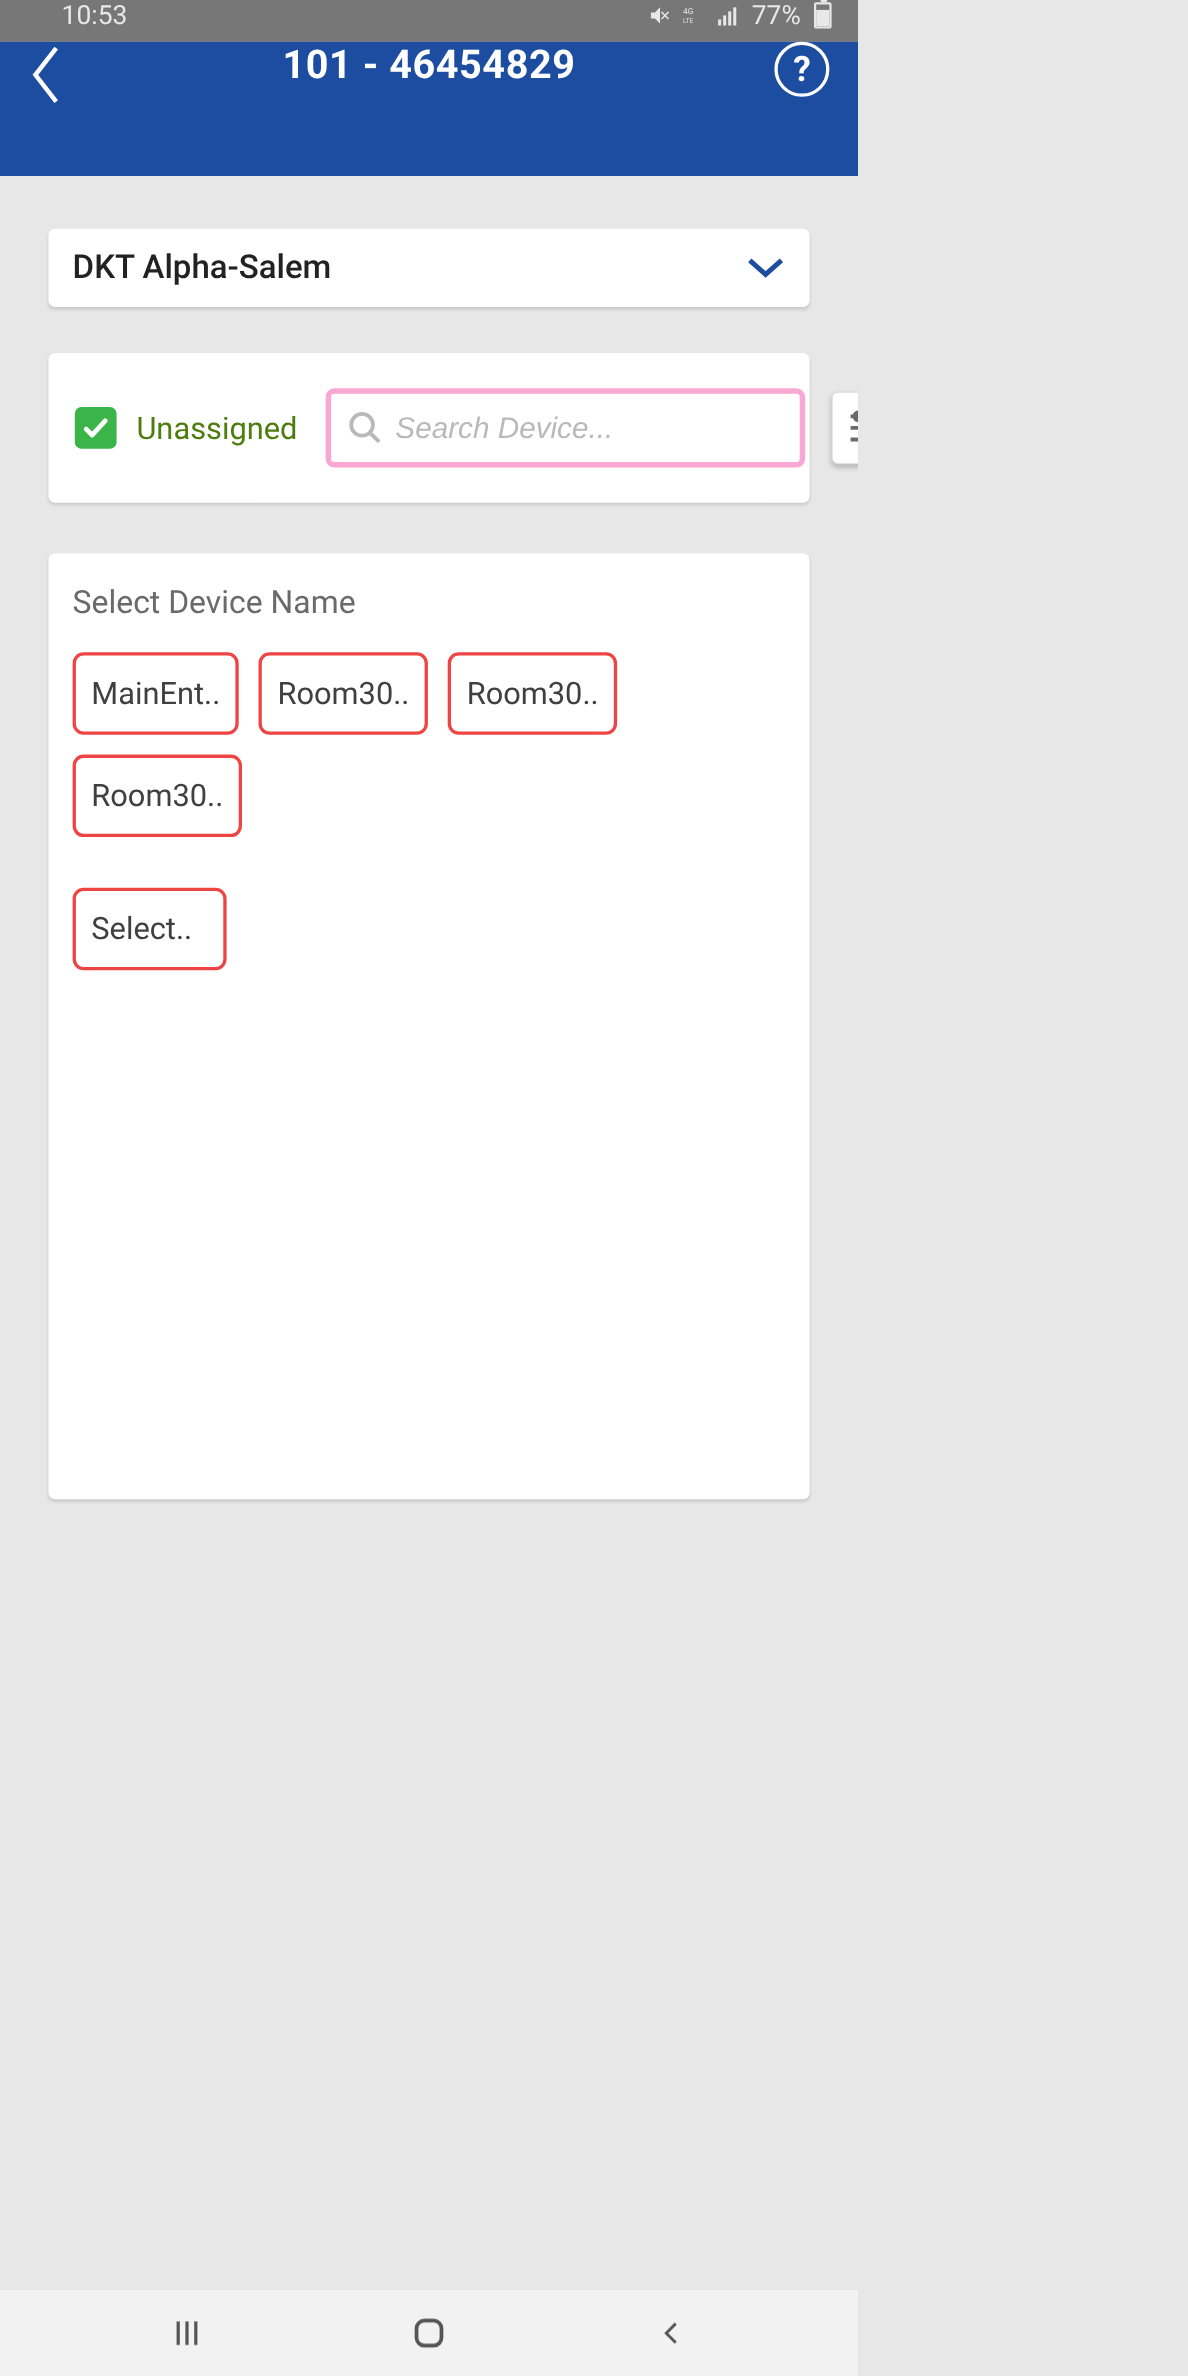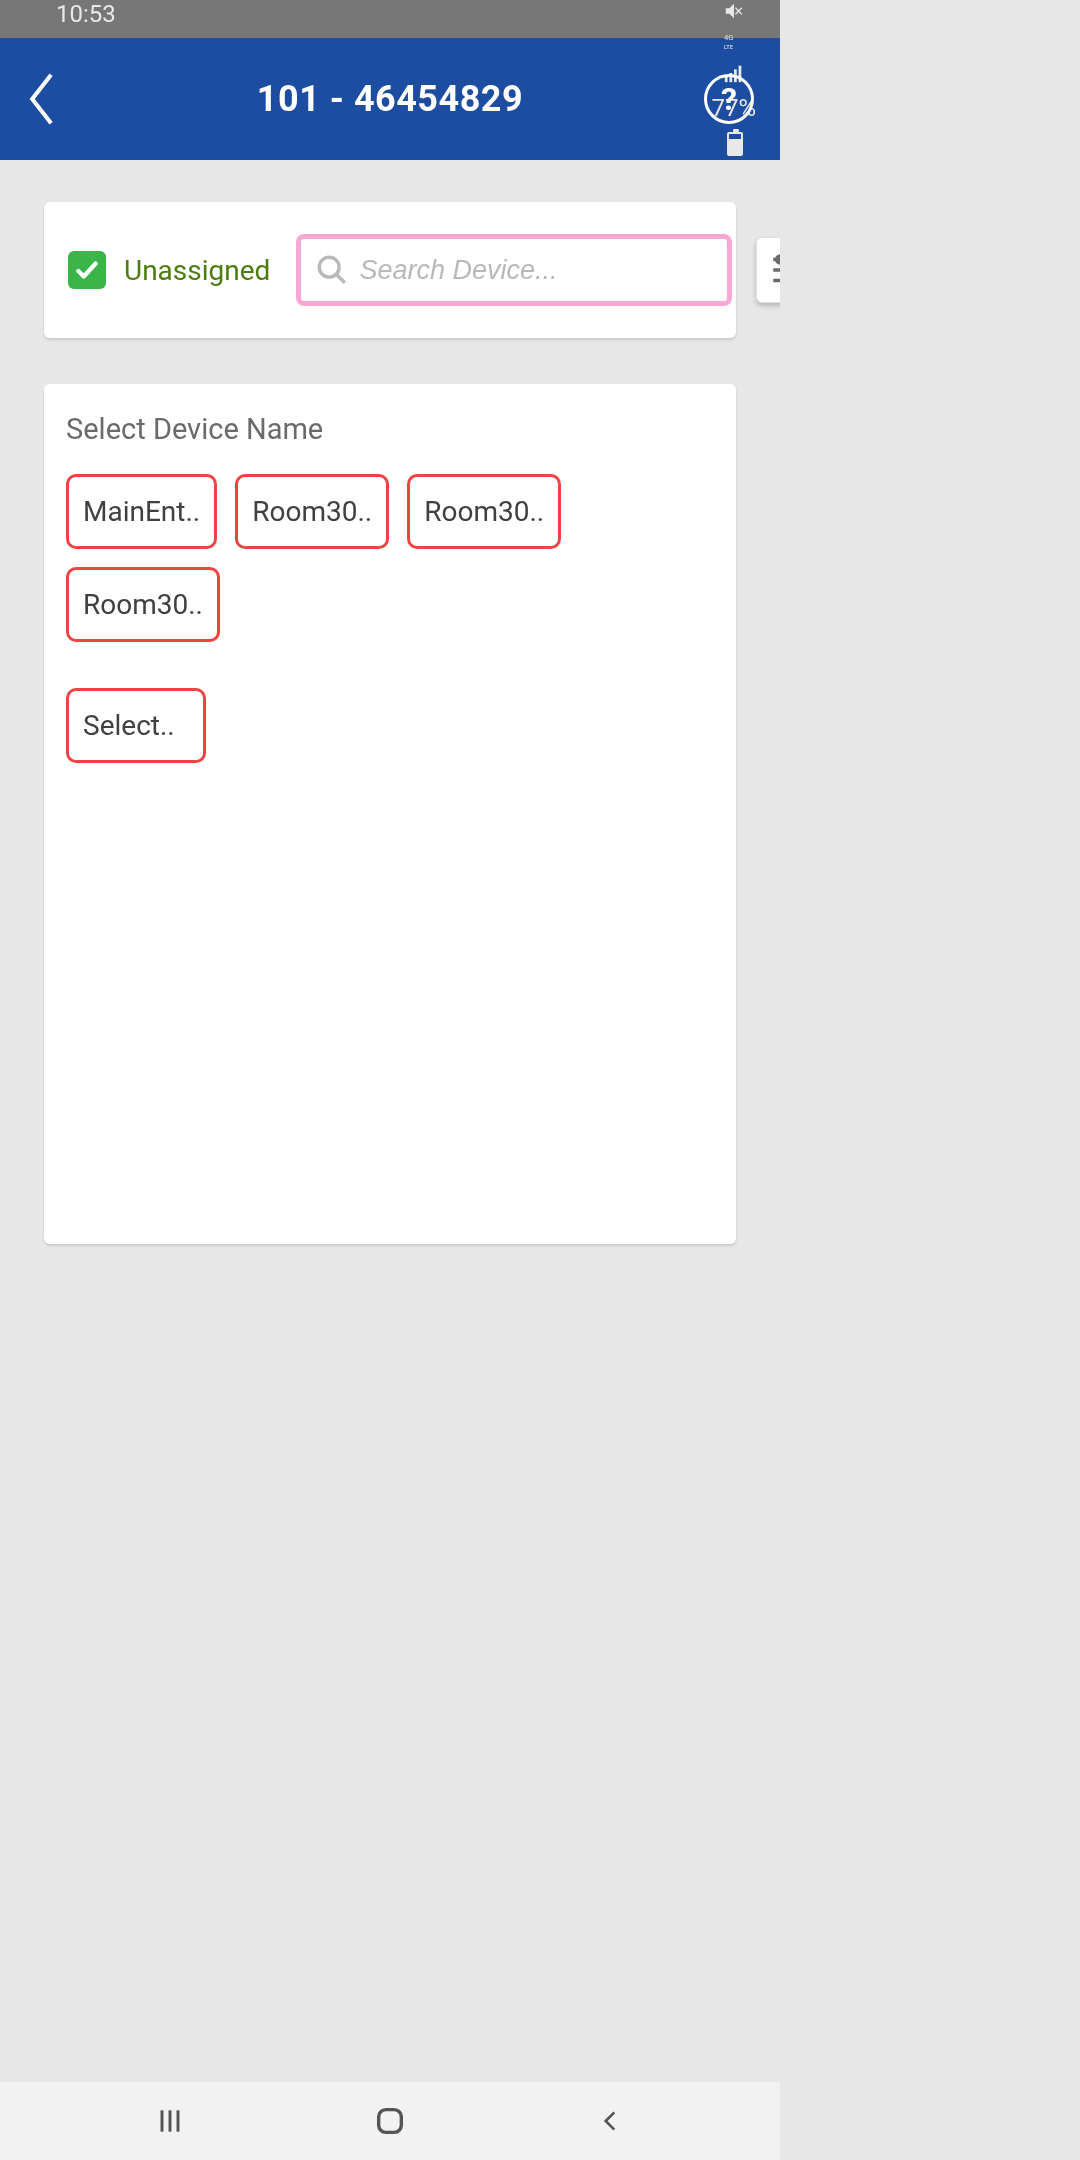--- a/index.html
+++ b/index.html
@@ -14,39 +14,39 @@
   .status-bar {
     height: 38px;
     background: #777777;
     color: #e8e8e8;
     display: flex;
     align-items: flex-start;
     justify-content: space-between;
     padding: 0 24px 0 56px;
     font-size: 24px;
   }
-  .status-right { display: flex; align-items: center; gap: 10px; flex-direction: column; }
+  .status-right { display: flex; align-items: center; gap: 10px; }
   .status-right svg { display: block; }
   .battery-shell {
     width: 16px; height: 24px; border: 2px solid #e8e8e8; border-radius: 2px;
     position: relative; display: inline-block; margin-left: 2px;
   }
   .battery-shell::before {
     content: ""; position: absolute; top: -5px; left: 4px; width: 6px; height: 3px;
     background: #e8e8e8; border-radius: 1px;
   }
   .battery-fill { position: absolute; bottom: 0; left: 0; right: 0; height: 77%; background: #e8e8e8; }
 
   
   .app-header {
     height: 122px;
     background: #1c4da1;
     color: #fff;
     display: flex;
-    align-items: center;
+    align-items: flex-start;
     justify-content: space-between;
     padding: 0 26px;
     gap: 16px;
   }
   .back-btn { width: 50px; height: 60px; display:flex; align-items:center; }
   .app-title { font-size: 36px; font-weight: 700; letter-spacing: .5px; }
   .help-btn {
     width: 50px; height: 50px; border: 3px solid #fff; border-radius: 50%;
     display: flex; align-items: center; justify-content: center;
     font-size: 32px; font-weight: 700; color: #fff;
@@ -180,20 +180,26 @@
       </svg>
   </div>
   <div class="app-title">101 - 46454829</div>
   <div class="help-btn">
     <span>?</span>
   </div>
 </div>
 
 <div class="content">
 
+  <div class="dropdown-card">
+    <span class="dropdown-label">DKT Alpha-Salem</span>
+    <svg class="chevron" viewBox="0 0 40 24">
+        <polyline points="4,4 20,18 36,4" fill="none" stroke="#1c4da1" stroke-width="5"></polyline>
+      </svg>
+  </div>
 
   <div class="filter-panel">
     <div class="checkbox">
       <svg width="26" height="26" viewBox="0 0 24 24">
           <polyline points="4,13 9,18 20,6" fill="none" stroke="#fff" stroke-width="4" stroke-linecap="round" stroke-linejoin="round"></polyline>
         </svg>
     </div>
     <span class="check-label">Unassigned</span>
     <div class="search-wrap">
       <svg width="34" height="34" viewBox="0 0 24 24" fill="none" stroke="#b9b9b9" stroke-width="2.4">

